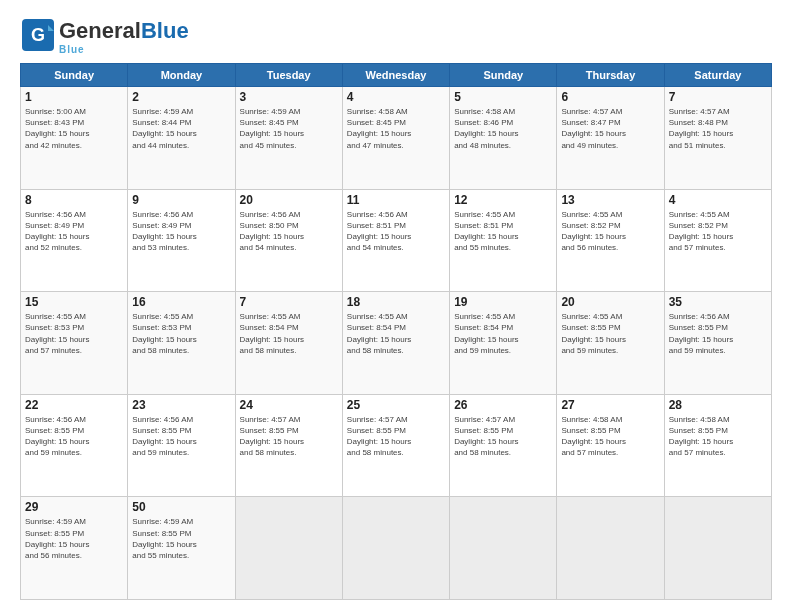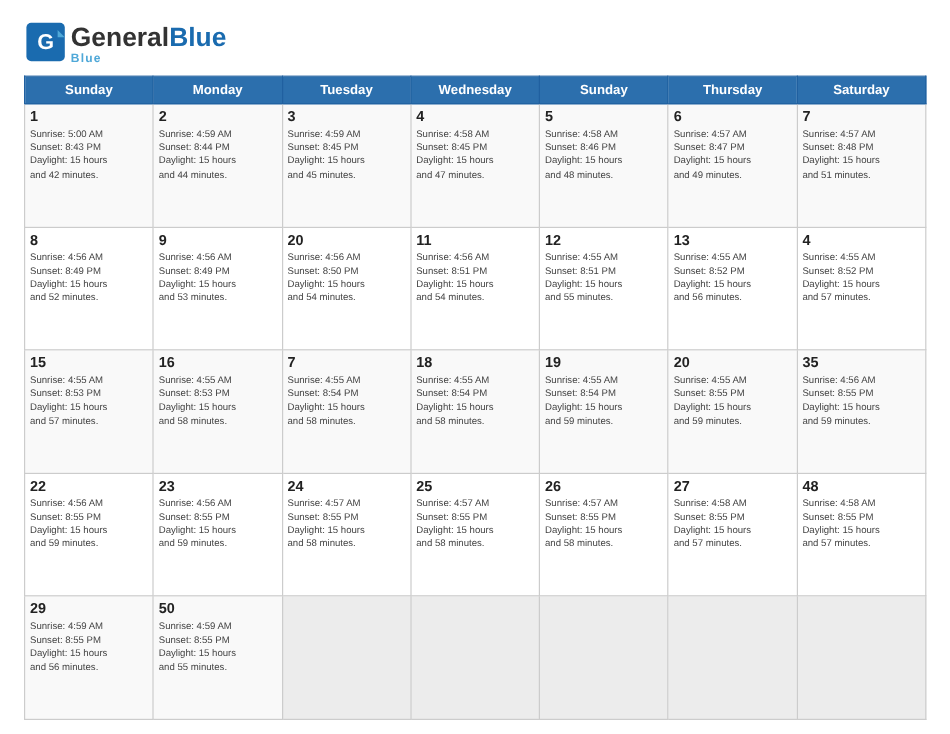--- a/index.html
+++ b/index.html
@@ -336,21 +336,21 @@
 and 58 minutes.</div>
           </td>
           <td>
             <span class="day-num">27</span>
             <div class="day-info" style="white-space: pre-line;">Sunrise: 4:58 AM
 Sunset: 8:55 PM
 Daylight: 15 hours
 and 57 minutes.</div>
           </td>
           <td>
-            <span class="day-num">48</span>
+            <span class="day-num">28</span>
             <div class="day-info" style="white-space: pre-line;">Sunrise: 4:58 AM
 Sunset: 8:55 PM
 Daylight: 15 hours
 and 57 minutes.</div>
           </td>
         </tr>
         <tr>
           <td>
             <span class="day-num">29</span>
             <div class="day-info" style="white-space: pre-line;">Sunrise: 4:59 AM

